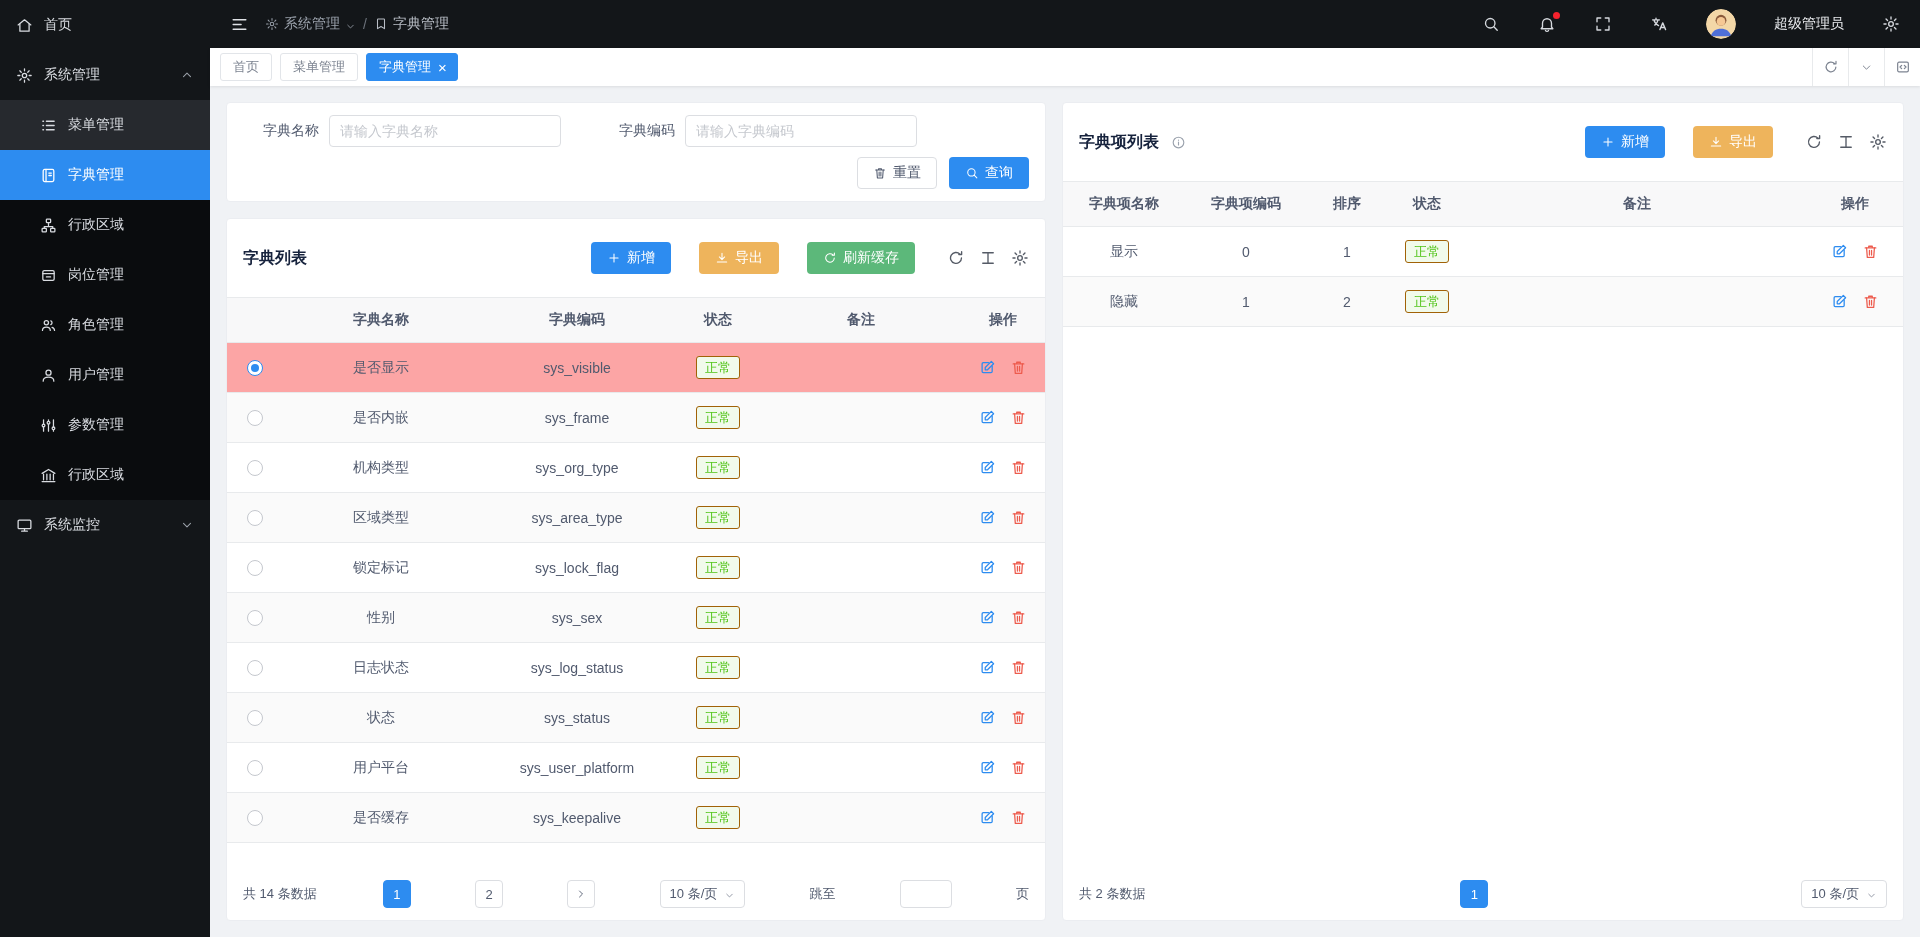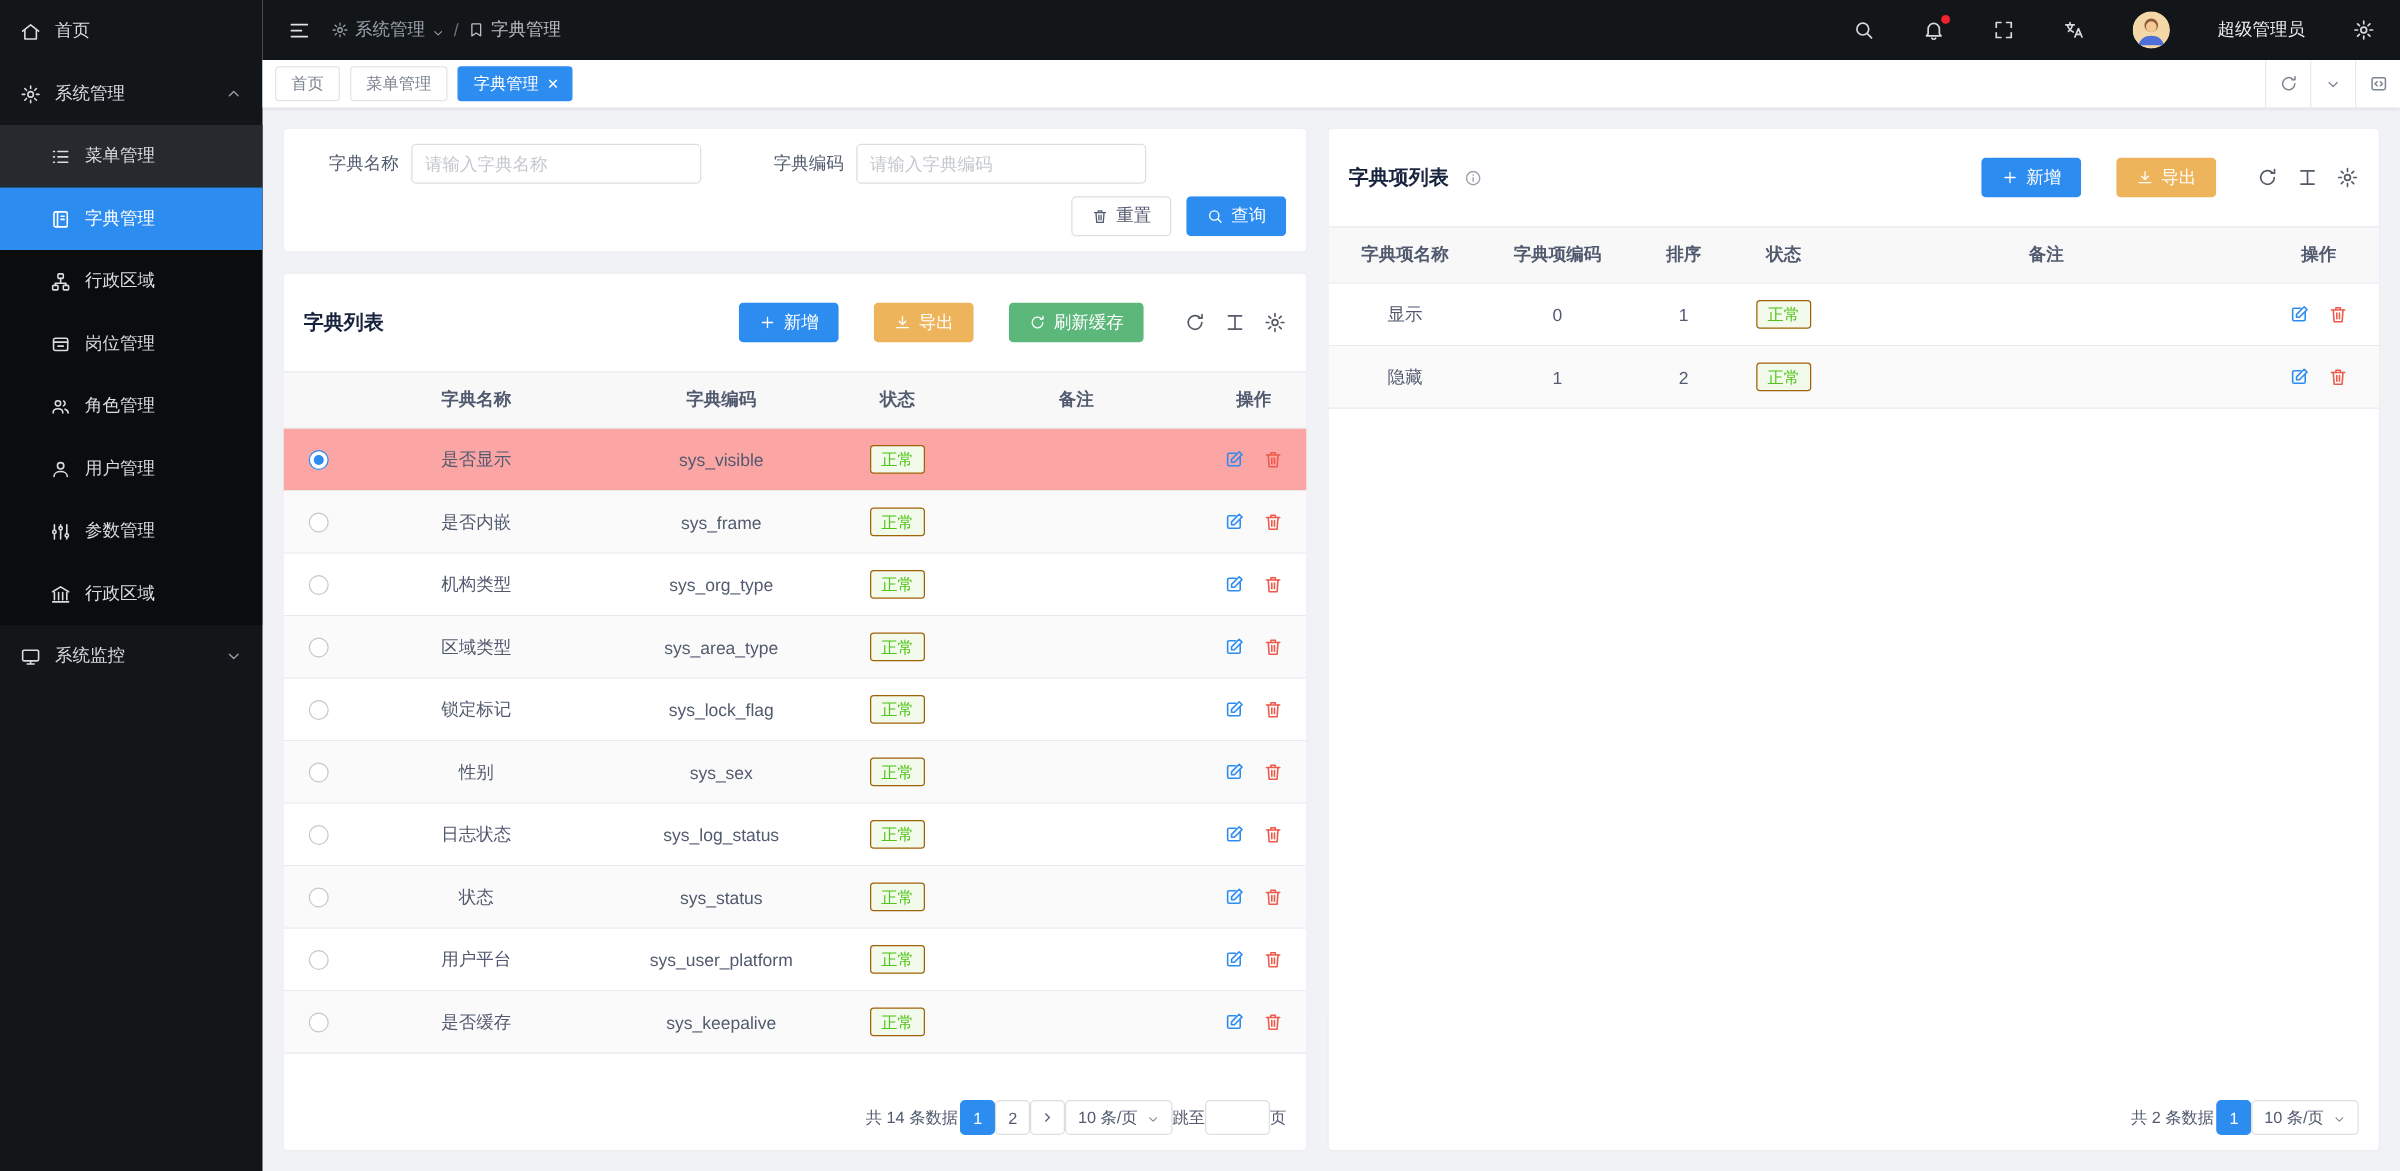--- a/index.html
+++ b/index.html
@@ -89,21 +89,21 @@
   .r-name{width:122px}.r-code{width:122px}.r-sort{width:80px}.r-status{width:80px}.r-remark{flex:1}.r-ops{width:96px}
   .badge{display:inline-block;padding:3px 8px;font-size:13px;line-height:1.2;color:var(--badge-green);background:#f1faeb;border:1px solid #a16207;border-radius:3px}
   .radio{width:16px;height:16px;border-radius:50%;border:1px solid #c5c8ce;background:#fff;position:relative;display:inline-block;cursor:pointer}
   .radio.checked{border-color:var(--primary)}
   .radio.checked::after{content:"";position:absolute;inset:3px;border-radius:50%;background:var(--primary)}
   .op{width:17px;height:17px;display:inline-flex;cursor:pointer}
   .op-edit{color:var(--primary);margin-right:14px}
   .op-del{color:var(--danger)}
 
   
-  .pagination{margin-top:auto;display:flex;align-items:center;justify-content:flex-end;padding:12px 16px;font-size:13px;color:#515a6e;flex-shrink:0}
+  .pagination{margin-top:auto;display:flex;align-items:center;justify-content:space-between;padding:12px 16px;font-size:13px;color:#515a6e;flex-shrink:0}
   .pg-total{margin-right:2px}
   .page-btn{min-width:28px;height:28px;padding:0 4px;border:1px solid #dcdee2;border-radius:4px;background:#fff;display:inline-flex;align-items:center;justify-content:center;cursor:pointer;font-size:13px}
   .page-btn.active{background:var(--primary);border-color:var(--primary);color:#fff}
   .page-btn .pchev{width:12px;height:12px}
   .page-select{height:28px;border:1px solid #dcdee2;border-radius:4px;background:#fff;display:inline-flex;align-items:center;gap:7px;padding:0 9px;cursor:pointer;white-space:nowrap}
   .page-select .pchev{width:11px;height:11px;color:#808695}
   .jump-input{width:52px;height:28px;border:1px solid #dcdee2;border-radius:4px;text-align:center;outline:none;font-family:inherit;font-size:13px}
 </style>
 </head>
 <body>

